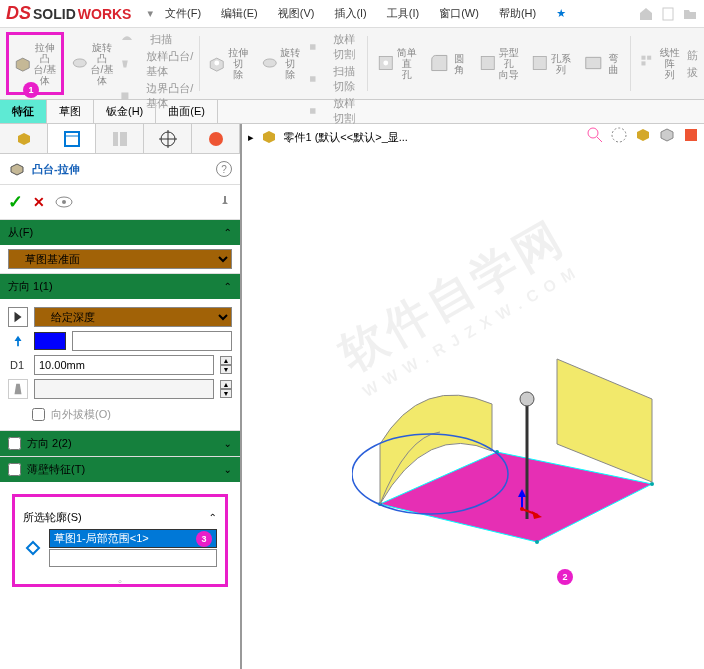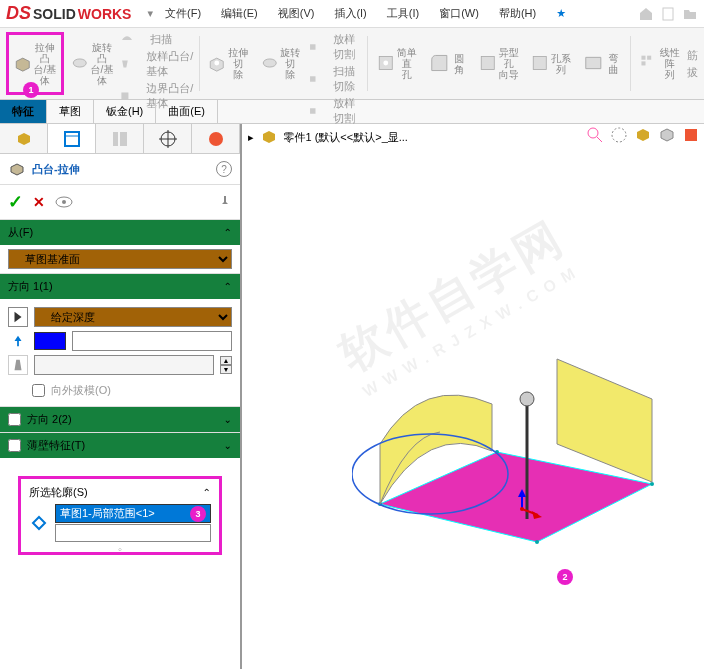--- a/index.html
+++ b/index.html
@@ -18,21 +18,21 @@
 .rib-ico{width:26px;height:26px;margin-bottom:2px}
 .rib-lbl{font-size:10px;text-align:center;line-height:11px;white-space:pre-line}
 .rib-sub{display:flex;flex-direction:column;gap:2px;font-size:10px;color:#999;align-self:flex-start}
 .rib-sub div{display:flex;align-items:center;gap:16px}
 .rib-sub-ico{width:14px;height:14px}
 .sep{width:1px;background:#ddd;margin:4px 2px}
 .selected{border:3px solid #e91ec9;z-index:4}
 .badge{position:absolute;width:16px;height:16px;border-radius:50%;background:#e91ec9;color:#fff;display:flex;align-items:center;justify-content:center;font-size:9px;font-weight:bold}
 .tabs{display:flex;height:24px;background:#f8f8f8;border-bottom:1px solid #ccc}
 .tab{padding:4px 12px;border-right:1px solid #ccc;cursor:pointer}
-.tab.active{background:#0369a1;font-weight:bold}
+.tab.active{background:#5eead4;font-weight:bold}
 .main{display:flex;height:545px}
 .left-panel{width:242px;background:#fff;border-right:2px solid #999;display:flex;flex-direction:column}
 .panel-tabs{display:flex;height:30px;border-bottom:1px solid #ccc;background:#f5f5f5}
 .ptab{flex:1;display:flex;align-items:center;justify-content:center;border-right:1px solid #ccc;cursor:pointer}
 .ptab.active{background:#fff}
 .ptab svg{width:18px;height:18px}
 .feat-title{display:flex;align-items:center;padding:6px 8px;gap:6px;border-bottom:1px solid #ddd}
 .feat-title-txt{font-weight:bold;color:#1560b8}
 .help-ico{margin-left:auto;width:16px;height:16px;border:1px solid #888;border-radius:50%;display:flex;align-items:center;justify-content:center;color:#888;font-size:10px}
 .feat-actions{display:flex;align-items:center;padding:6px 8px;gap:10px}
@@ -45,21 +45,21 @@
 .sec-head .chev{margin-left:auto;font-size:10px}
 .sec-body{padding:4px 8px}
 .combo{width:100%;border:1px solid #888;padding:2px 12px;background:#a16207;font-size:11px}
 .row{display:flex;align-items:center;gap:6px;margin:4px 0}
 .row-ico{width:20px;height:20px;display:flex;align-items:center;justify-content:center}
 .input-wide{flex:1;border:1px solid #888;padding:3px 4px;font-size:11px}
 .spinner{display:flex;flex-direction:column;width:12px}
 .spinner div{height:9px;border:1px solid #888;font-size:7px;text-align:center;line-height:7px;background:#eee}
 .color-swatch{width:32px;height:18px;background:#00f;border:1px solid #333}
 .checkbox-row{display:flex;align-items:center;gap:6px;padding:4px 8px 4px 24px}
-.contour-box{border:3px solid #e91ec9;padding:6px 8px;margin:18px;position:relative}
+.contour-box{border:3px solid #e91ec9;padding:13px 8px;margin:12px;position:relative}
 .contour-list{margin-top:4px}
 .contour-item{background:#0078d7;color:#fff;padding:1px 4px;border:1px solid #333;font-size:10px;position:relative}
 .contour-input{border:1px solid #888;height:18px;margin-top:1px;background:#fff}
 .viewport{flex:1;background:#fff;position:relative}
 .breadcrumb{position:absolute;top:4px;left:6px;display:flex;align-items:center;gap:6px;font-size:11px}
 .view-tools{position:absolute;top:2px;right:4px;display:flex;gap:6px}
 .vt-ico{width:18px;height:18px}
 .model{position:absolute;top:180px;left:110px;width:330px;height:260px}
 .grip{position:absolute;bottom:0;left:50%;width:40px;height:6px;display:flex;align-items:center;justify-content:center;color:#aaa;transform:translateX(-50%)}
 .triad{position:absolute}
@@ -309,20 +309,32 @@
         <div class="row">
           <div class="row-ico">
               <svg viewBox="0 0 16 16" width="14">
                 <path fill="#0078d7" d="M8 2l4 6H9v6H7V8H4z"></path>
               </svg>
             </div>
           <div class="color-swatch"></div>
           <input class="input-wide" value="" style="">
         </div>
         <div class="row">
+          <div class="row-ico">
+              <svg viewBox="0 0 16 16" width="16">
+                <text x="0" y="12" font-size="9" fill="#333">D1</text>
+              </svg>
+            </div>
+          <input class="input-wide" value="10.00mm" style="">
+          <div class="spinner">
+              <div>▲</div>
+              <div>▼</div>
+            </div>
+        </div>
+        <div class="row">
           <div class="row-ico" style="border:1px solid #ccc">
               <svg viewBox="0 0 16 16" width="14">
                 <path fill="#999" d="M4 14h8L10 2H6z"></path>
               </svg>
             </div>
           <input class="input-wide" value="" style="background: rgb(245, 245, 245);">
           <div class="spinner">
               <div>▲</div>
               <div>▼</div>
             </div>

